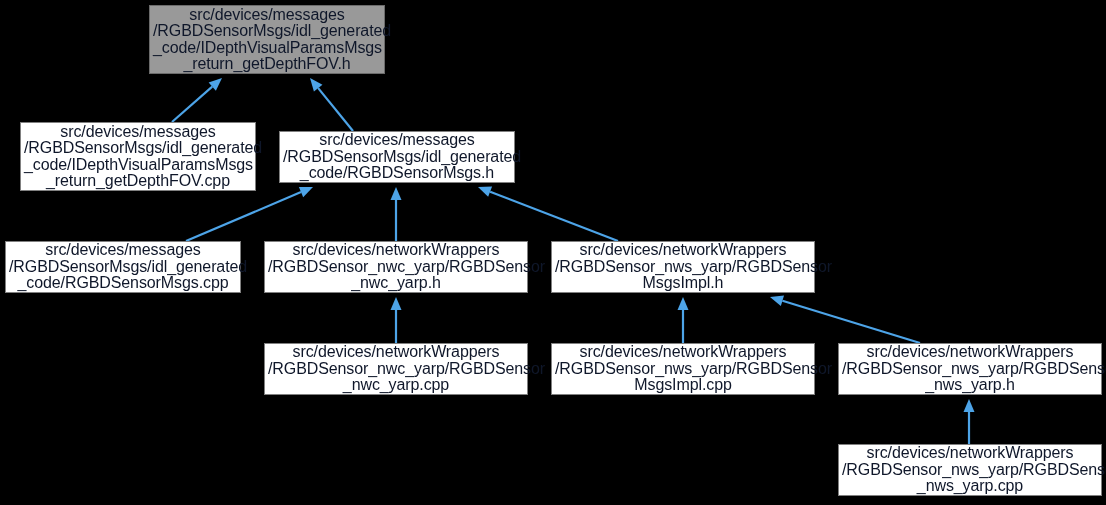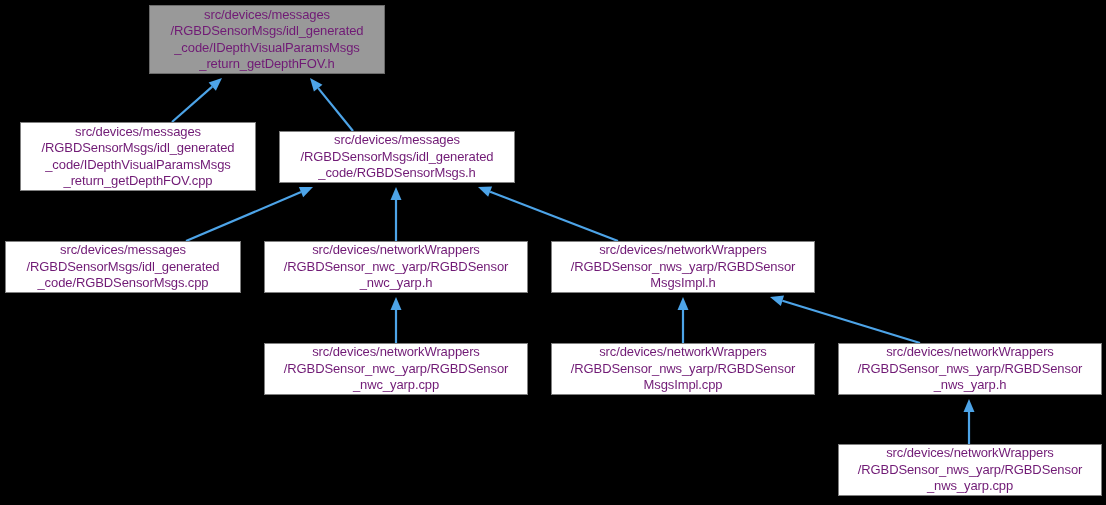--- a/index.html
+++ b/index.html
@@ -21,22 +21,22 @@
     top: 0;
     width: 1106px;
     height: 505px;
     pointer-events: none;
   }
   .node {
     position: absolute;
     box-sizing: border-box;
     border: 1px solid #808080;
     background: #ffffff;
-    color: #701a75;
-    font-size: 13px;
+    color: #0f172a;
+    font-size: 16px;
     line-height: 16.5px;
     text-align: center;
     display: flex;
     align-items: center;
     justify-content: center;
     white-space: pre-line;
     letter-spacing: -0.1px;
     z-index: 2;
   }
   .node.root {

